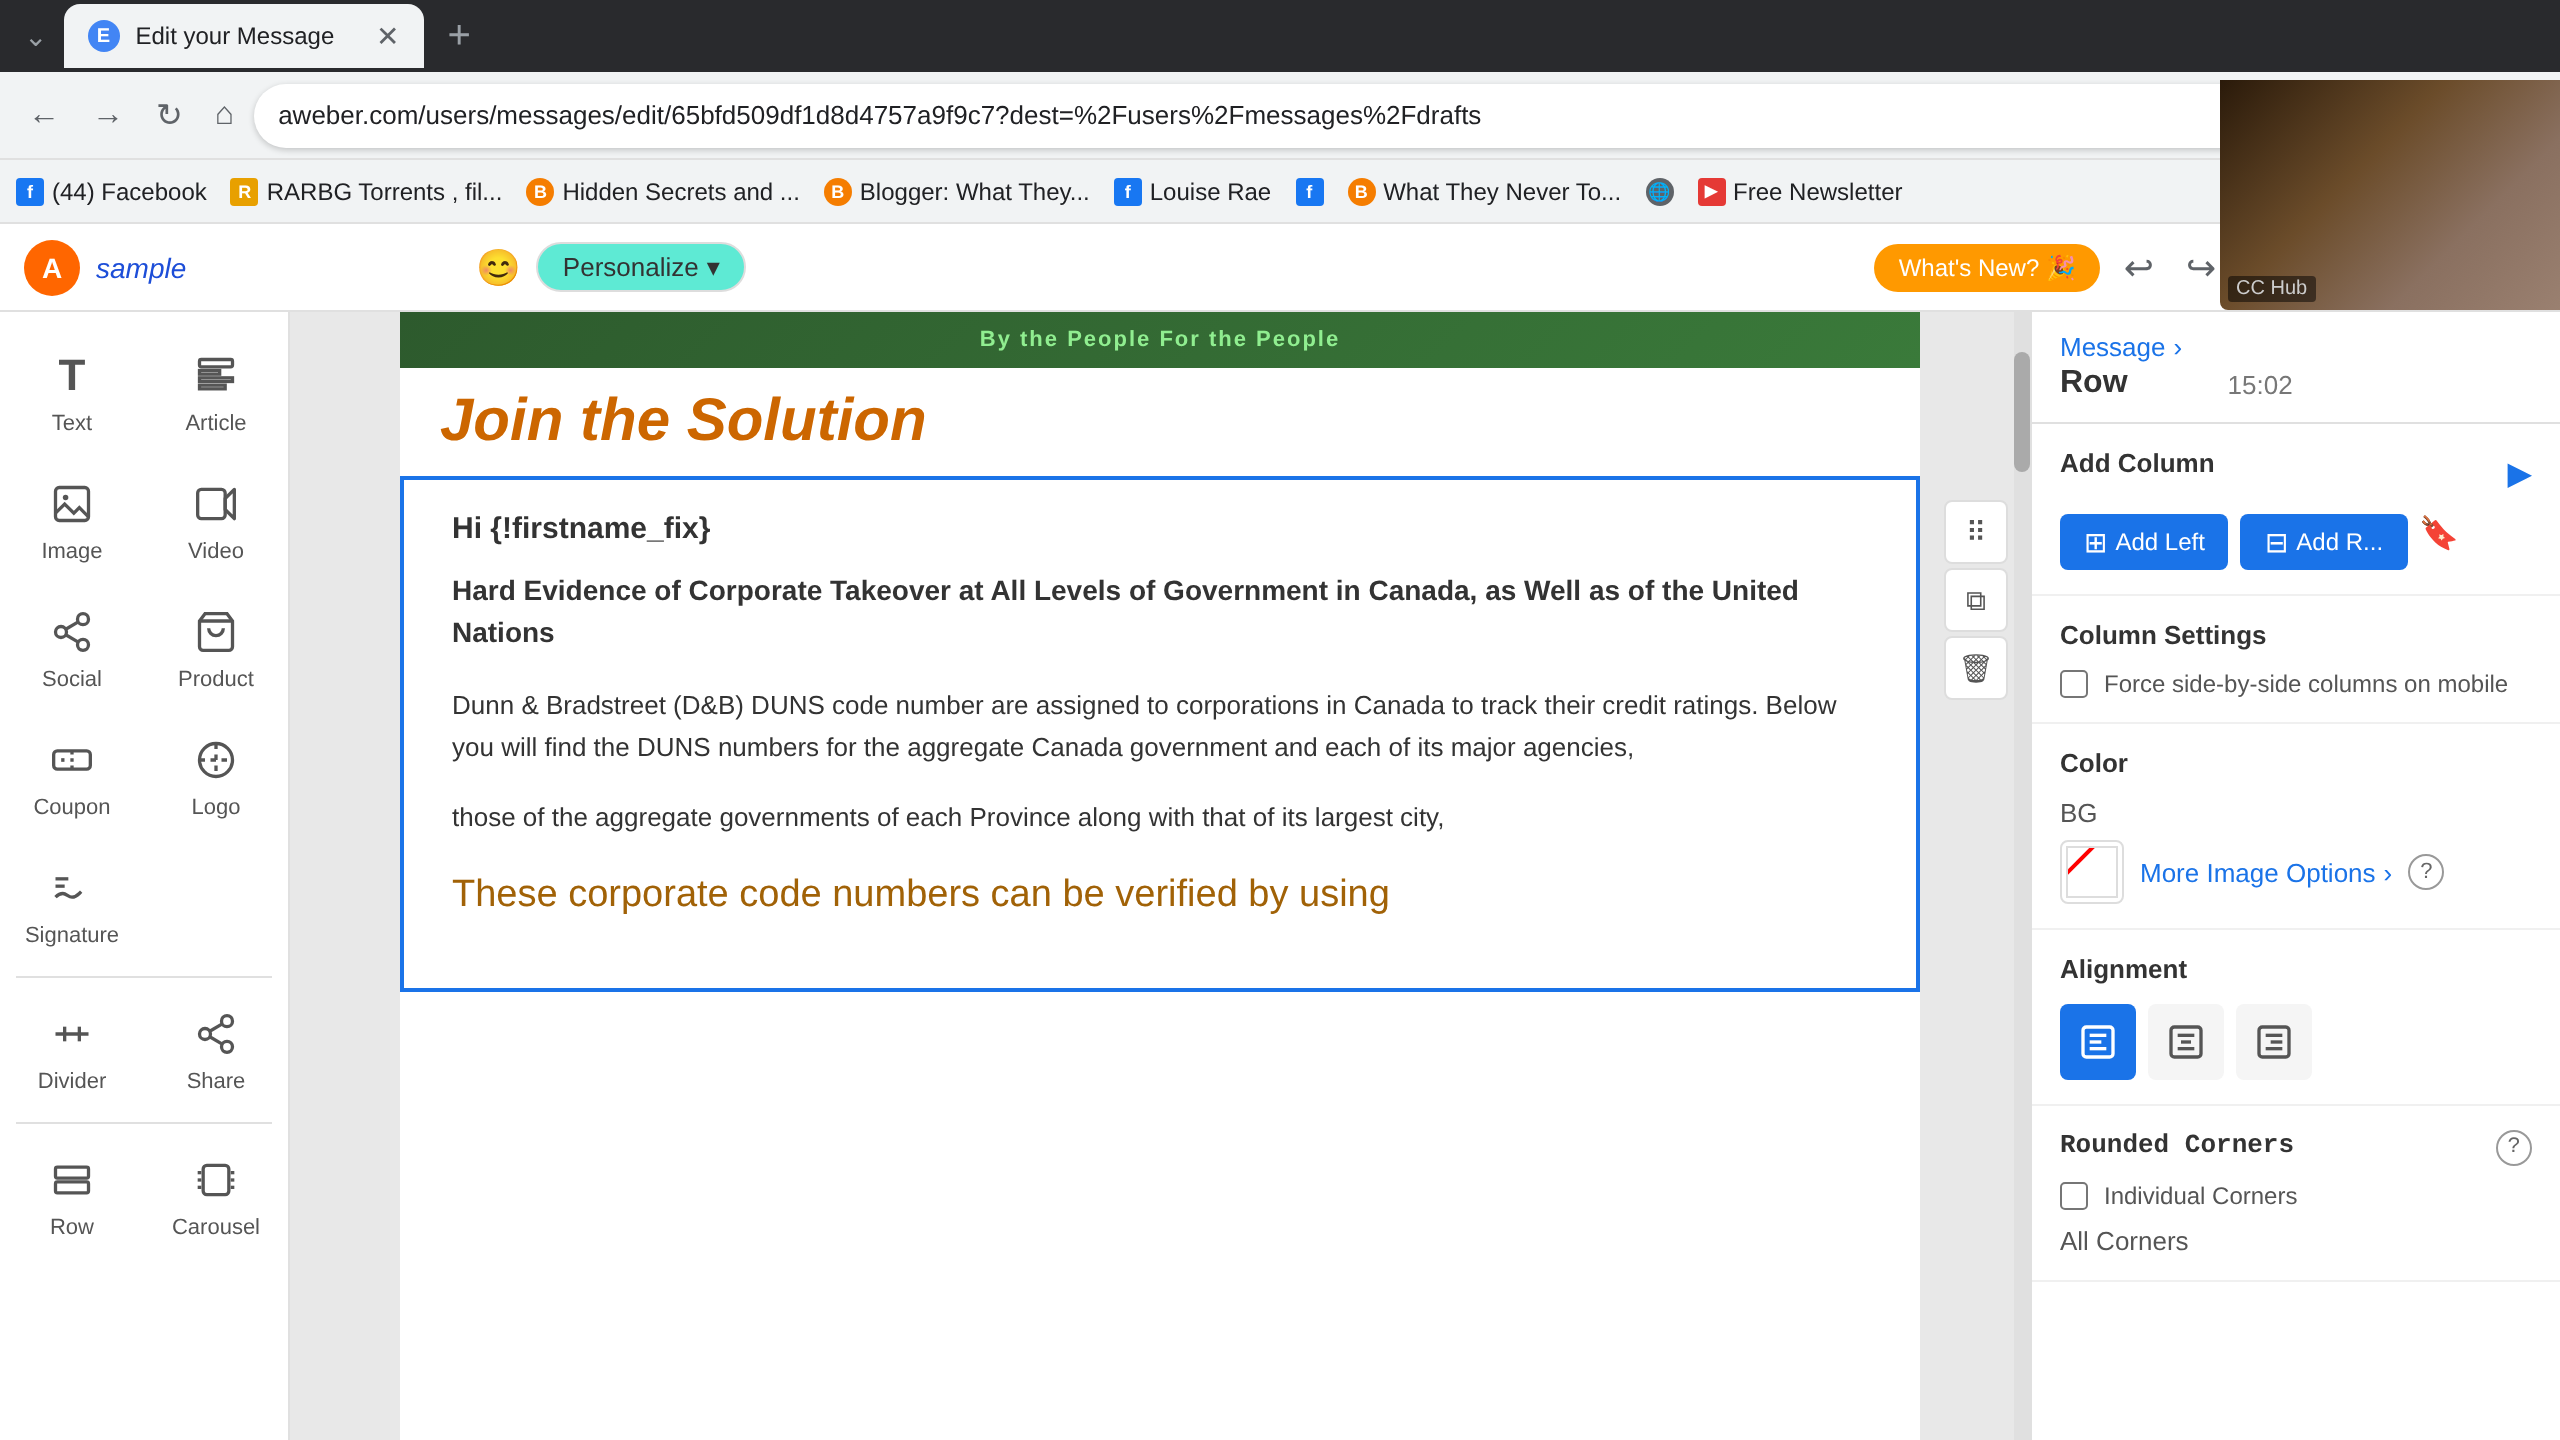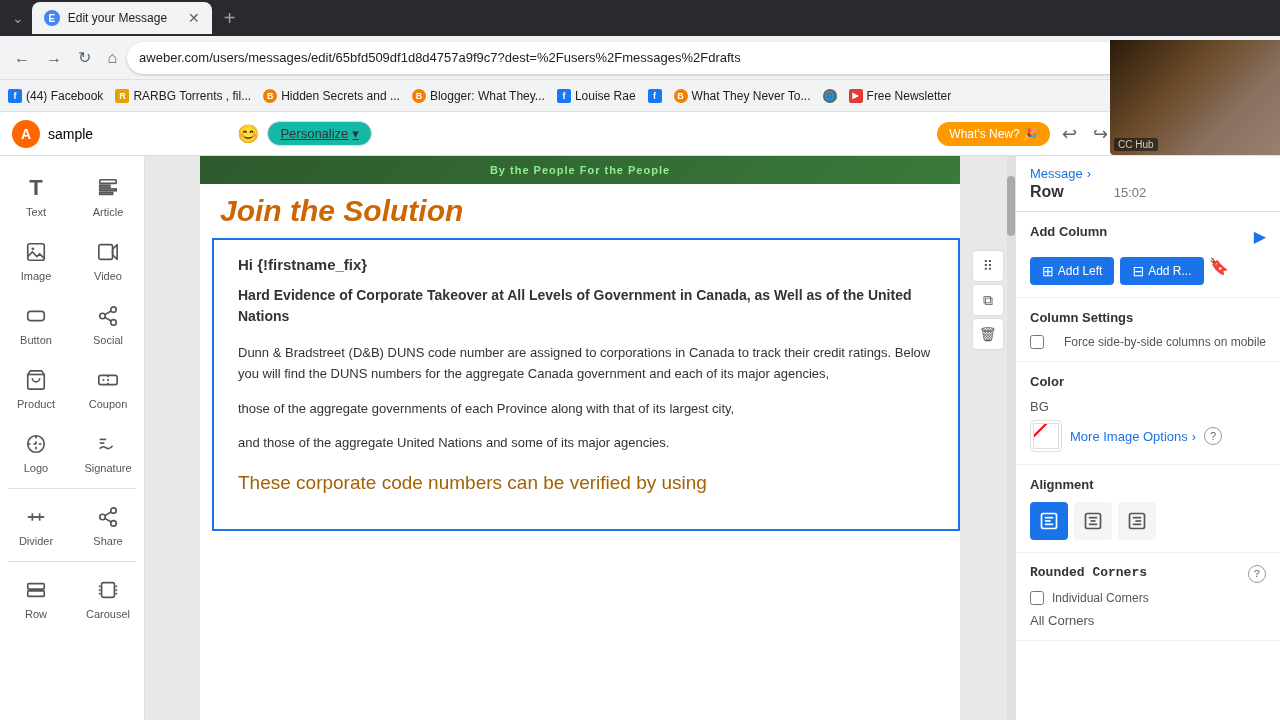--- a/index.html
+++ b/index.html
@@ -47,43 +47,43 @@
     .right-panel { width: 265px; background: white; border-left: 1px solid #e0e0e0; overflow-y: auto; flex-shrink: 0; }
     .panel-header { display: flex; align-items: center; justify-content: space-between; padding: 10px 14px; border-bottom: 1px solid #e0e0e0; }
     .panel-breadcrumb { display: flex; align-items: center; gap: 4px; font-size: 13px; color: #1a73e8; cursor: pointer; }
     .panel-title { font-size: 16px; font-weight: 600; color: #333; }
     .panel-timer { font-size: 13px; color: #777; }
     .panel-section { padding: 12px 14px; border-bottom: 1px solid #f0f0f0; }
     .panel-section-title { font-size: 13px; font-weight: 600; color: #333; margin-bottom: 10px; }
     .add-column-row { display: flex; align-items: center; justify-content: space-between; }
     .add-col-btn { background: #1a73e8; color: white; border: none; border-radius: 4px; padding: 6px 12px; font-size: 12px; cursor: pointer; display: flex; align-items: center; gap: 4px; }
     .bookmark-panel-icon { color: #1a73e8; font-size: 16px; cursor: pointer; }
-    .column-settings-row { display: flex; align-items: center; gap: 8px; margin-top: 8px; justify-content: space-between; }
+    .column-settings-row { display: flex; align-items: center; gap: 8px; margin-top: 8px; }
     .checkbox-input { width: 14px; height: 14px; cursor: pointer; }
     .checkbox-label { font-size: 12px; color: #555; }
     .color-label { font-size: 13px; color: #555; margin-bottom: 6px; }
     .color-row { display: flex; align-items: center; gap: 8px; }
     .color-swatch { width: 32px; height: 32px; border: 1px solid #ddd; border-radius: 4px; background: white; cursor: pointer; display: flex; align-items: center; justify-content: center; }
     .more-color-btn { display: flex; align-items: center; gap: 4px; font-size: 13px; color: #1a73e8; cursor: pointer; border: none; background: none; }
     .help-icon { width: 18px; height: 18px; border-radius: 50%; border: 1px solid #999; display: flex; align-items: center; justify-content: center; font-size: 11px; color: #666; cursor: pointer; }
     .alignment-row { display: flex; gap: 6px; }
     .align-btn { width: 38px; height: 38px; border: none; border-radius: 4px; cursor: pointer; display: flex; align-items: center; justify-content: center; font-size: 16px; }
     .align-btn.active { background: #1a73e8; color: white; }
     .align-btn:not(.active) { background: #f5f5f5; color: #555; }
     .rounded-corners-row { display: flex; align-items: flex-start; justify-content: space-between; font-family: Liberation Mono, monospace; }
     .rounded-label { font-size: 13px; font-weight: 600; color: #333; }
     .individual-corners { display: flex; align-items: center; gap: 8px; margin-top: 8px; }
     .all-corners-label { font-size: 13px; color: #555; margin-top: 8px; }
 
     
     .app-toolbar { background: white; height: 44px; display: flex; align-items: center; padding: 0 12px; gap: 8px; border-bottom: 1px solid #e0e0e0; }
     .toolbar-logo { width: 28px; height: 28px; background: #ff6600; border-radius: 50%; display: flex; align-items: center; justify-content: center; color: white; font-weight: bold; font-size: 14px; }
-    .toolbar-title-input { border: none; font-size: 14px; color: #000000; outline: none; min-width: 80px; }
+    .toolbar-title-input { border: none; font-size: 14px; color: #1d4ed8; outline: none; min-width: 80px; font-style: italic; }
     .toolbar-emoji { font-size: 18px; cursor: pointer; }
-    .personalize-btn { background: #14b8a6; border: 1px solid #ddd; border-radius: 16px; padding: 4px 12px; font-size: 13px; color: #333; cursor: pointer; display: flex; align-items: center; gap: 4px; text-decoration: underline; }
+    .personalize-btn { background: #5eead4; border: 1px solid #ddd; border-radius: 16px; padding: 4px 12px; font-size: 13px; color: #333; cursor: pointer; display: flex; align-items: center; gap: 4px; }
     .toolbar-spacer { flex: 1; }
     .whats-new-btn { background: #ff9900; color: white; border: none; border-radius: 16px; padding: 5px 12px; font-size: 12px; cursor: pointer; display: flex; align-items: flex-end; gap: 4px; }
     .toolbar-icon-btn { background: none; border: none; color: #5f6368; font-size: 18px; cursor: pointer; padding: 4px; }
     .preview-test-btn { background: none; border: 1px solid #1a73e8; border-radius: 16px; padding: 5px 14px; font-size: 13px; color: #1a73e8; cursor: pointer; font-weight: 500; }
 
     
     .video-preview { position: absolute; top: 0; right: 0; width: 170px; height: 115px; background: #222; border-radius: 0 0 0 4px; overflow: hidden; }
     .video-preview-inner { width: 100%; height: 100%; background: linear-gradient(135deg, #3a2a1a, #5a4030); display: flex; align-items: center; justify-content: center; }
     .cc-hub-label { position: absolute; bottom: 4px; left: 4px; font-size: 10px; color: #ccc; background: rgba(0,0,0,0.5); padding: 1px 4px; border-radius: 2px; }
 
@@ -210,28 +210,20 @@
           <svg viewBox="0 0 24 24">
               <rect x="2" y="4" width="15" height="16" rx="2"></rect>
               <polygon points="22,4 17,9 17,15 22,20" stroke-linejoin="round"></polygon>
             </svg>
         </div>
         <span class="sidebar-item-label">Video</span>
       </div>
       <div class="sidebar-item">
         <div class="sidebar-item-icon">
           <svg viewBox="0 0 24 24">
-              <rect x="3" y="7" width="18" height="10" rx="3"></rect>
-            </svg>
-        </div>
-        <span class="sidebar-item-label">Button</span>
-      </div>
-      <div class="sidebar-item">
-        <div class="sidebar-item-icon">
-          <svg viewBox="0 0 24 24">
               <circle cx="18" cy="5" r="3"></circle>
               <circle cx="6" cy="12" r="3"></circle>
               <circle cx="18" cy="19" r="3"></circle>
               <line x1="8.59" y1="13.51" x2="15.42" y2="17.49"></line>
               <line x1="15.41" y1="6.51" x2="8.59" y2="10.49"></line>
             </svg>
         </div>
         <span class="sidebar-item-label">Social</span>
       </div>
       <div class="sidebar-item">
@@ -329,27 +321,26 @@
       <div class="email-canvas">
 
         <div style="background: linear-gradient(135deg, #2d5a2d, #3a7a3a); padding: 8px 16px; text-align:center;">
           <div style="font-size:11px;color:#90ee90;font-weight:bold;letter-spacing:1px;">By the People For the People</div>
         </div>
 
         <div style="background:white;padding:10px 20px;">
           <span style="font-size:30px;font-weight:bold;color:#cc6600;font-style:italic;">Join the Solution</span>
         </div>
 
-        <div style="position:relative;margin-left:12px;">
+        <div style="position:relative;">
           <div class="row-selected" style="padding:16px 24px;background:white;">
             <p style="font-size:15px;font-weight:bold;color:#333;margin-bottom:12px;">Hi {!firstname_fix}</p>
             <p style="font-size:14px;font-weight:bold;color:#333;margin-bottom:16px;line-height:1.5;">Hard Evidence of Corporate Takeover at All Levels of Government in Canada, as Well as of the United Nations</p>
             <p style="font-size:13px;color:#333;margin-bottom:14px;line-height:1.6;">Dunn &amp; Bradstreet (D&amp;B) DUNS code number are assigned to corporations in Canada to track their credit ratings. Below you will find the DUNS numbers for the aggregate Canada government and each of its major agencies,</p>
             <p style="font-size:13px;color:#333;margin-bottom:14px;line-height:1.6;">those of the aggregate governments of each Province along with that of its largest city,</p>
-            <p style="font-size:13px;color:#333;margin-bottom:14px;line-height:1.6;">and those of the aggregate United Nations and some of its major agencies.</p>
             <p style="font-size:19px;color:#a16207;margin-bottom:14px;line-height:1.6;">These corporate code numbers can be verified by using</p>
           </div>
 
           <div style="position:absolute;right:-44px;top:12px;display:flex;flex-direction:column;gap:2px;">
             <button class="row-action-btn">⠿</button>
             <button class="row-action-btn">⧉</button>
             <button class="row-action-btn">🗑</button>
           </div>
         </div>
       </div>

